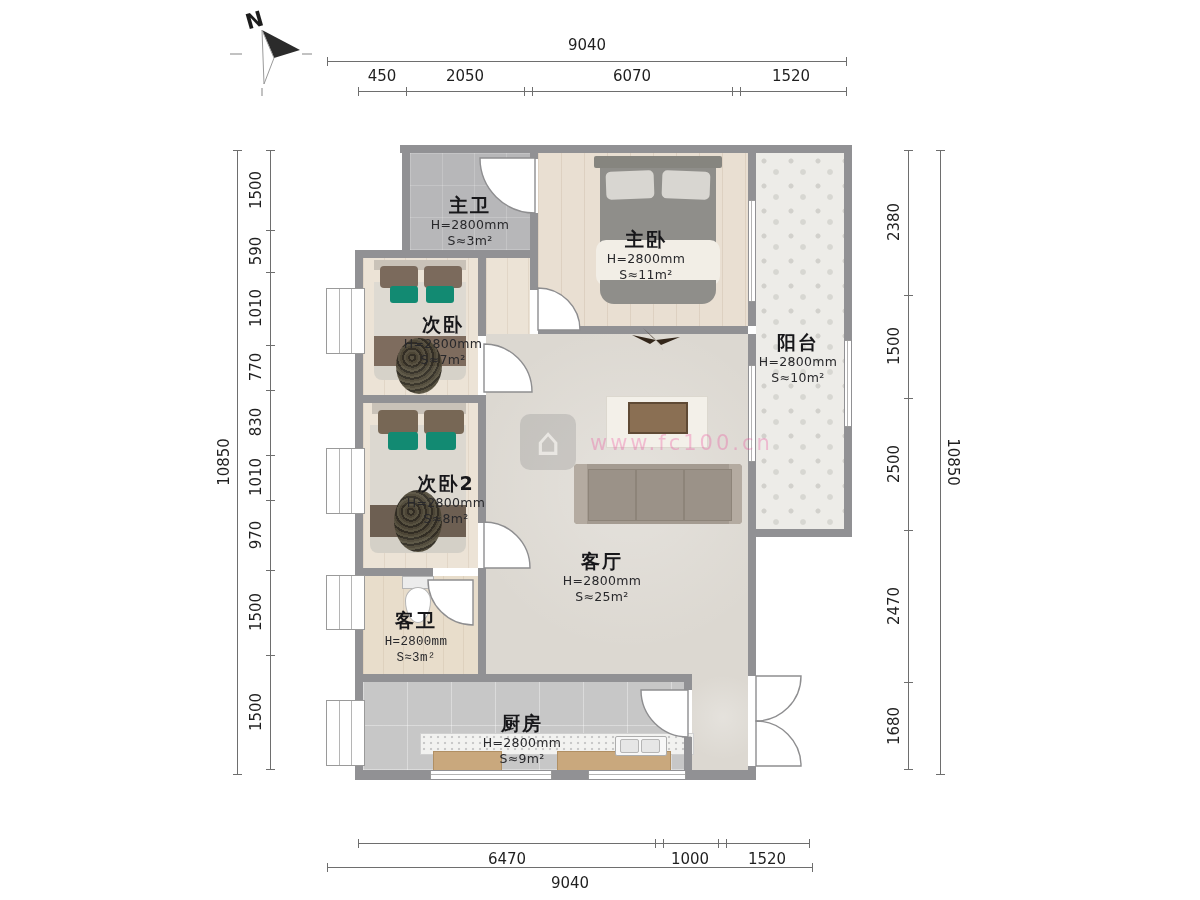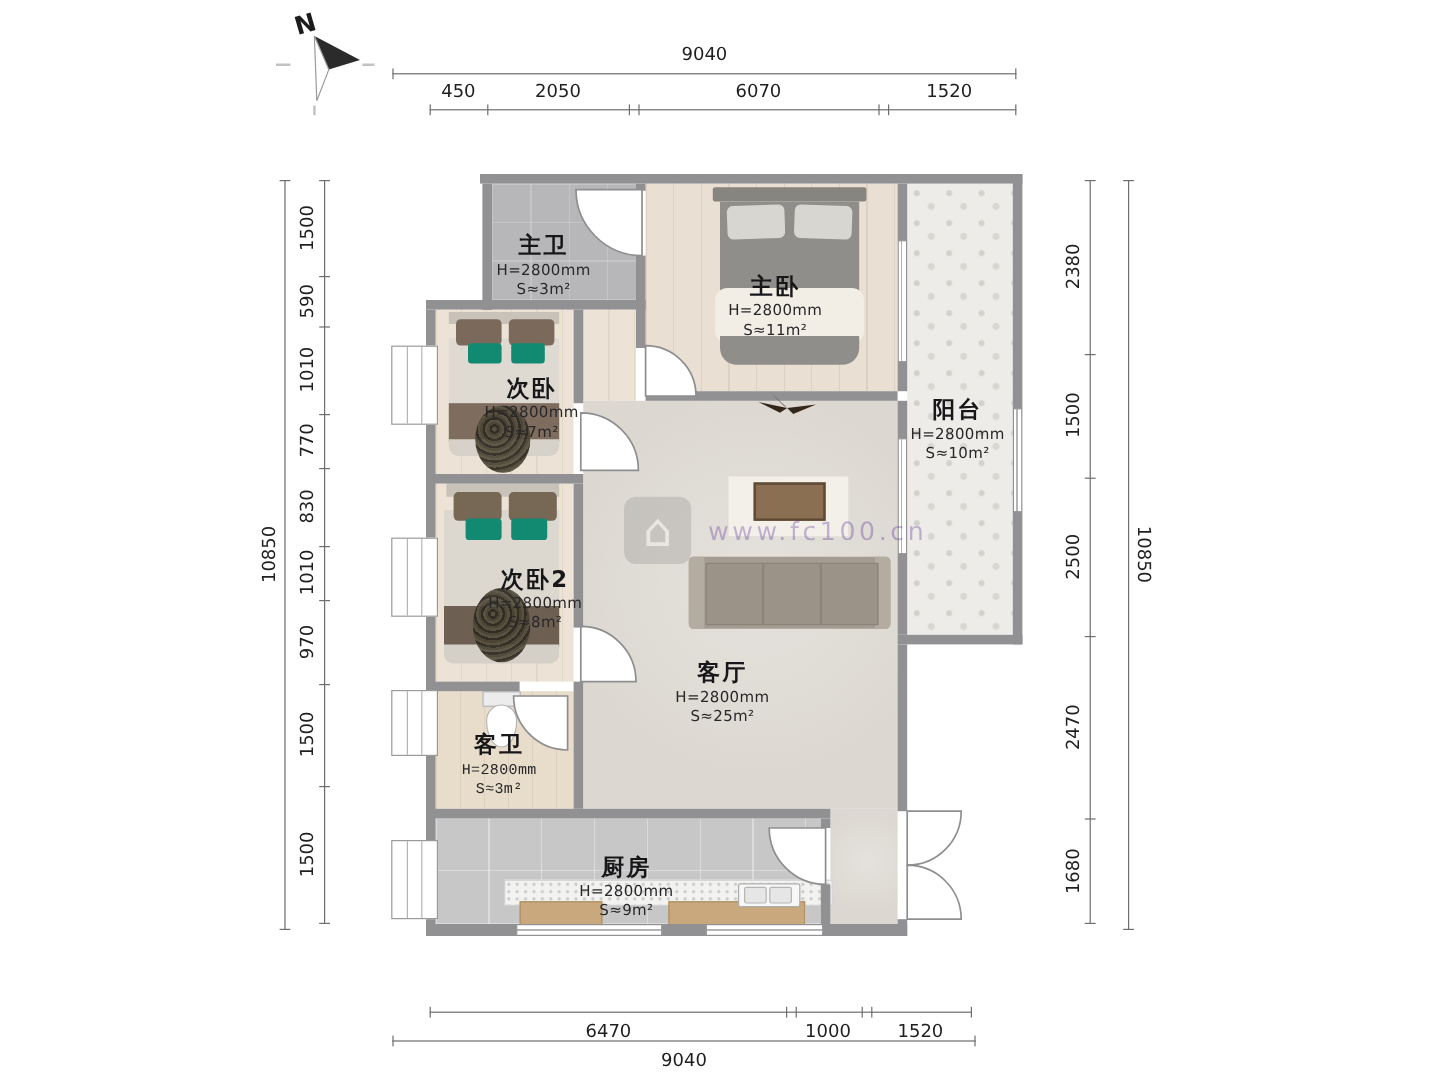--- a/index.html
+++ b/index.html
@@ -34,21 +34,21 @@
   .tk-v{position:absolute;width:1px;height:9px;background:#6e6e6e;margin-top:-4px;z-index:2;}
   .tk-h{position:absolute;height:1px;width:9px;background:#6e6e6e;margin-left:-4px;z-index:2;}
   .dlabel{position:absolute;font-size:15px;color:#1f1f1f;transform:translate(-50%,-50%);white-space:nowrap;z-index:2;}
   .rot-ccw{transform:translate(-50%,-50%) rotate(-90deg);}
   .rot-cw{transform:translate(-50%,-50%) rotate(90deg);}
   .disclaimer{position:absolute;left:120px;top:797px;font-size:17px;color:#161616;letter-spacing:1px;z-index:6;}
   
   .wm{position:absolute;left:520px;top:414px;display:flex;align-items:center;gap:14px;opacity:.3;z-index:8;}
   .wm-icon{width:56px;height:56px;border-radius:10px;background:#8f8f8f;color:#fff;font-size:38px;display:flex;align-items:center;justify-content:center;}
   .wm-t1{font-size:33px;font-weight:700;letter-spacing:6px;color:#8c8c8c;}
-  .wm-t2{font-size:21px;letter-spacing:3px;color:#4c1d95;margin-top:2px;}
+  .wm-t2{font-size:21px;letter-spacing:3px;color:#ec4899;margin-top:2px;}
   svg{position:absolute;z-index:5;}
 </style>
 </head>
 <body>
 
 <div class="stage">
 
   <div class="floor f-tile" style="left:410px;top:153px;width:120px;height:97px;"></div>
   <div class="floor f-wood" style="left:538px;top:153px;width:210px;height:173px;"></div>
   <div class="floor f-balcony" style="left:756px;top:153px;width:88px;height:376px;"></div>
@@ -153,21 +153,21 @@
     </g>
   </svg>
 
   <div class="fur" style="left:420px;top:733px;width:272px;height:20px;background-color:#f2f2f0;background-image:radial-gradient(circle at 3px 3px,#c9c9c9 1px,transparent 1.6px);background-size:7px 6px;border:1px solid #d0d0d0;"></div>
   <div class="fur" style="left:433px;top:751px;width:67px;height:21px;background:#c9a87d;border:1px solid #b08f63;"></div>
   <div class="fur" style="left:557px;top:751px;width:112px;height:21px;background:#c9a87d;border:1px solid #b08f63;"></div>
   <div class="fur" style="left:615px;top:736px;width:50px;height:18px;background:#f7f7f7;border:1px solid #adadad;border-radius:2px;"></div>
   <div class="fur" style="left:620px;top:739px;width:17px;height:12px;background:#e6e6e6;border:1px solid #b5b5b5;border-radius:2px;"></div>
   <div class="fur" style="left:641px;top:739px;width:17px;height:12px;background:#e6e6e6;border:1px solid #b5b5b5;border-radius:2px;"></div>
 
-  <div class="rlabel" style="left:453px;top:221px;">
+  <div class="rlabel" style="left:470px;top:221px;">
     <div class="nm">主卫</div>
     <div class="sub">H=2800mm</div>
     <div class="sub">S≈3m²</div>
   </div>
   <div class="rlabel" style="left:646px;top:255px;">
     <div class="nm">主卧</div>
     <div class="sub">H=2800mm</div>
     <div class="sub">S≈11m²</div>
   </div>
   <div class="rlabel" style="left:443px;top:340px;">

